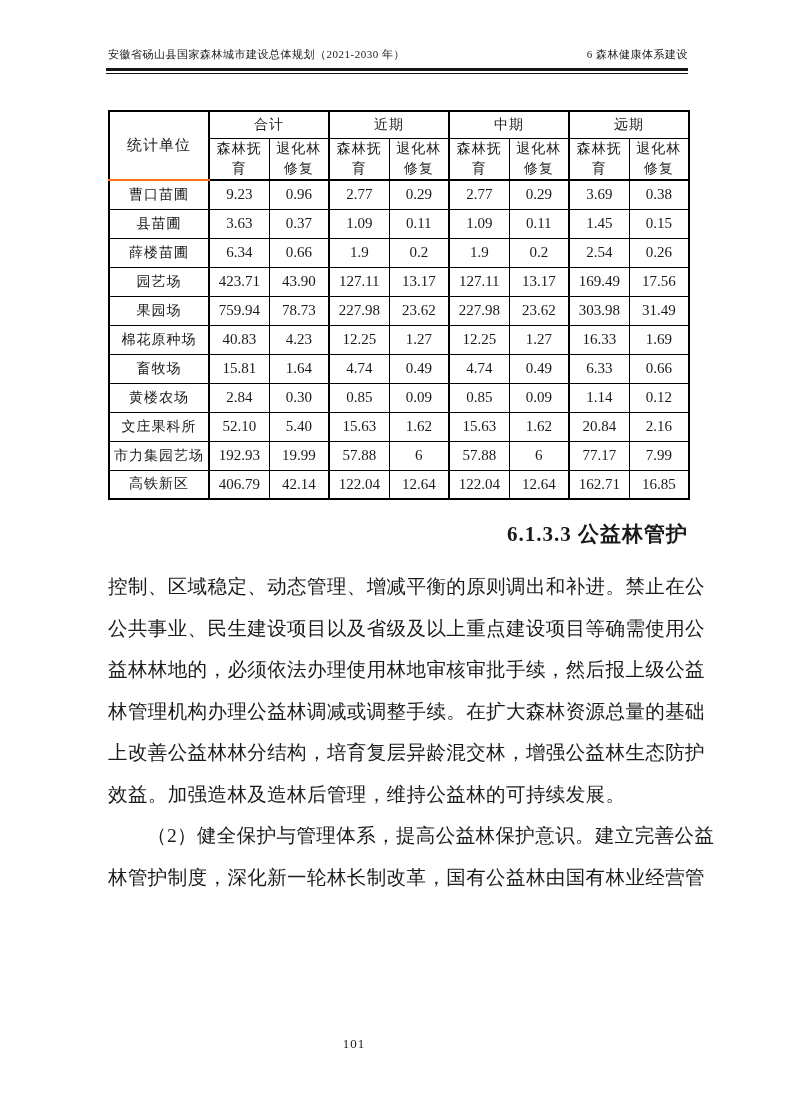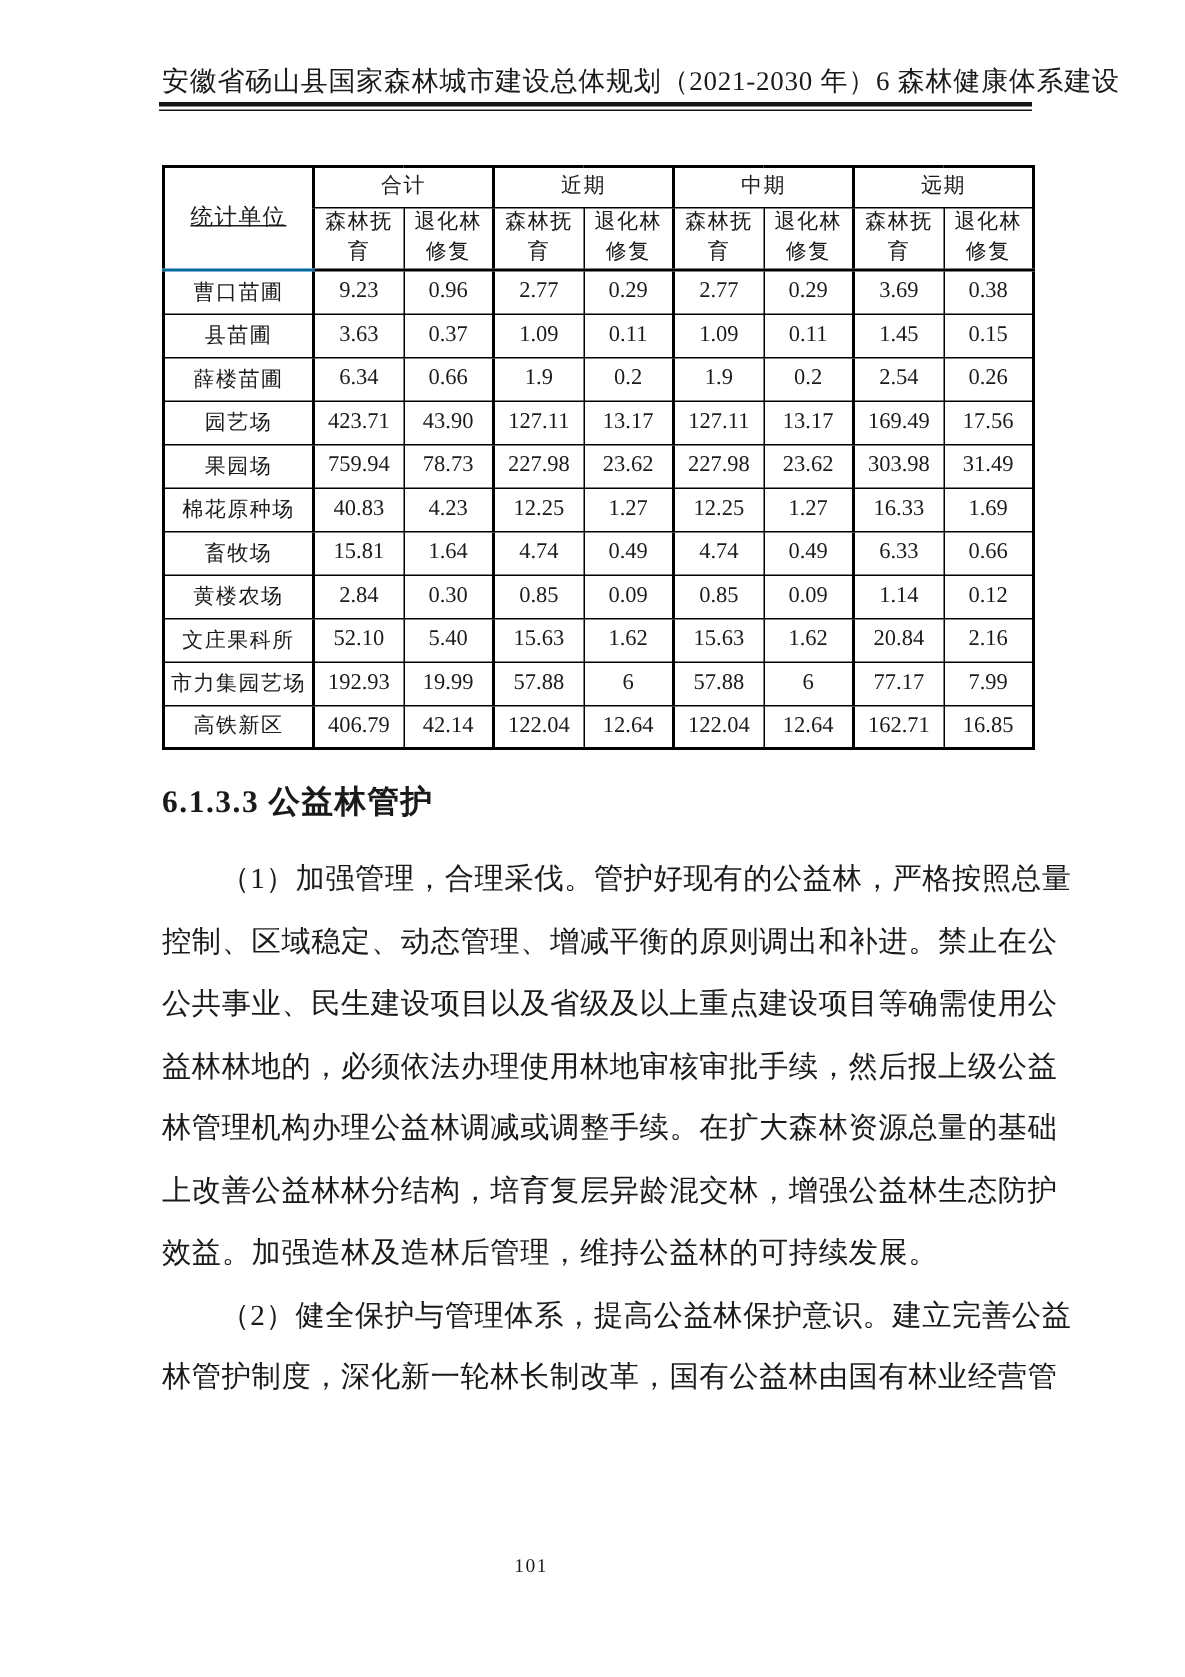--- a/index.html
+++ b/index.html
@@ -5,49 +5,49 @@
   html,body{margin:0;padding:0;}
   body{
     width:790px;height:1118px;position:relative;background:#ffffff;
     font-family:"Liberation Serif","DejaVu Serif",serif;color:#1a1a1a;
     overflow:hidden;
   }
   
   .page-header{
     position:absolute;left:108px;top:44px;width:580px;
     display:flex;justify-content:space-between;align-items:center;
-    font-size:18px;line-height:20px;letter-spacing:0.5px;white-space:nowrap;
+    font-size:11px;line-height:20px;letter-spacing:0.5px;white-space:nowrap;
   }
   .header-rule{
     position:absolute;left:106px;top:68px;width:582px;height:2px;
     border-top:3px solid #151515;border-bottom:1px solid #151515;
   }
   
   #stat-table{
     position:absolute;left:108px;top:110px;width:580px;
     border-collapse:collapse;table-layout:fixed;
     border:2px solid #000;
   }
   #stat-table th,#stat-table td{
     border:1px solid #000;text-align:center;vertical-align:middle;
     font-weight:normal;padding:0;overflow:hidden;
   }
   #stat-table thead th{font-size:14px;line-height:1.45;letter-spacing:1px;}
-  #stat-table .corner{font-size:15px;letter-spacing:1px;border-bottom:2px solid #0369a1;text-decoration:underline;}
+  #stat-table .corner{font-size:15px;letter-spacing:1px;border-bottom:2px solid #f97316;}
   #stat-table tr.grouprow{height:27px;}
   #stat-table tr.subrow{height:32px;}
   #stat-table tr.subrow th{border-bottom:2px solid #000;}
   #stat-table tbody tr{height:29px;}
   #stat-table tbody td{font-size:15px;}
   #stat-table tbody td.unit{font-size:14px;letter-spacing:1px;}
   #stat-table .gs{border-left:2px solid #000;}
   
   .section-heading{
     position:absolute;left:108px;top:521px;width:580px;
-    font-size:21px;font-weight:bold;line-height:26px;letter-spacing:1px;
+    font-size:21px;font-weight:bold;line-height:26px;letter-spacing:1px;text-align:right;
   }
   
   .body-text{
     position:absolute;left:108px;top:566px;width:580px;
     font-size:19.5px;
   }
   .pline{
     height:41.5px;line-height:41.5px;
     text-align:justify;text-align-last:justify;
     letter-spacing:0.4px;white-space:nowrap;
@@ -222,21 +222,20 @@
         <td class="gs">162.71</td>
         <td>16.85</td>
       </tr>
     </tbody>
 </table>
 
 <div class="section-heading">6.1.3.3 公益林管护</div>
 
 <div class="body-text">
   <div>
-      <div class="pline indent">（1）加强管理，合理采伐。管护好现有的公益林，严格按照总量</div>
       <div class="pline">控制、区域稳定、动态管理、增减平衡的原则调出和补进。禁止在公</div>
       <div class="pline">公共事业、民生建设项目以及省级及以上重点建设项目等确需使用公</div>
       <div class="pline">益林林地的，必须依法办理使用林地审核审批手续，然后报上级公益</div>
       <div class="pline">林管理机构办理公益林调减或调整手续。在扩大森林资源总量的基础</div>
       <div class="pline">上改善公益林林分结构，培育复层异龄混交林，增强公益林生态防护</div>
       <div class="pline end">效益。加强造林及造林后管理，维持公益林的可持续发展。</div>
     </div>
   <div>
       <div class="pline indent">（2）健全保护与管理体系，提高公益林保护意识。建立完善公益</div>
       <div class="pline">林管护制度，深化新一轮林长制改革，国有公益林由国有林业经营管</div>

